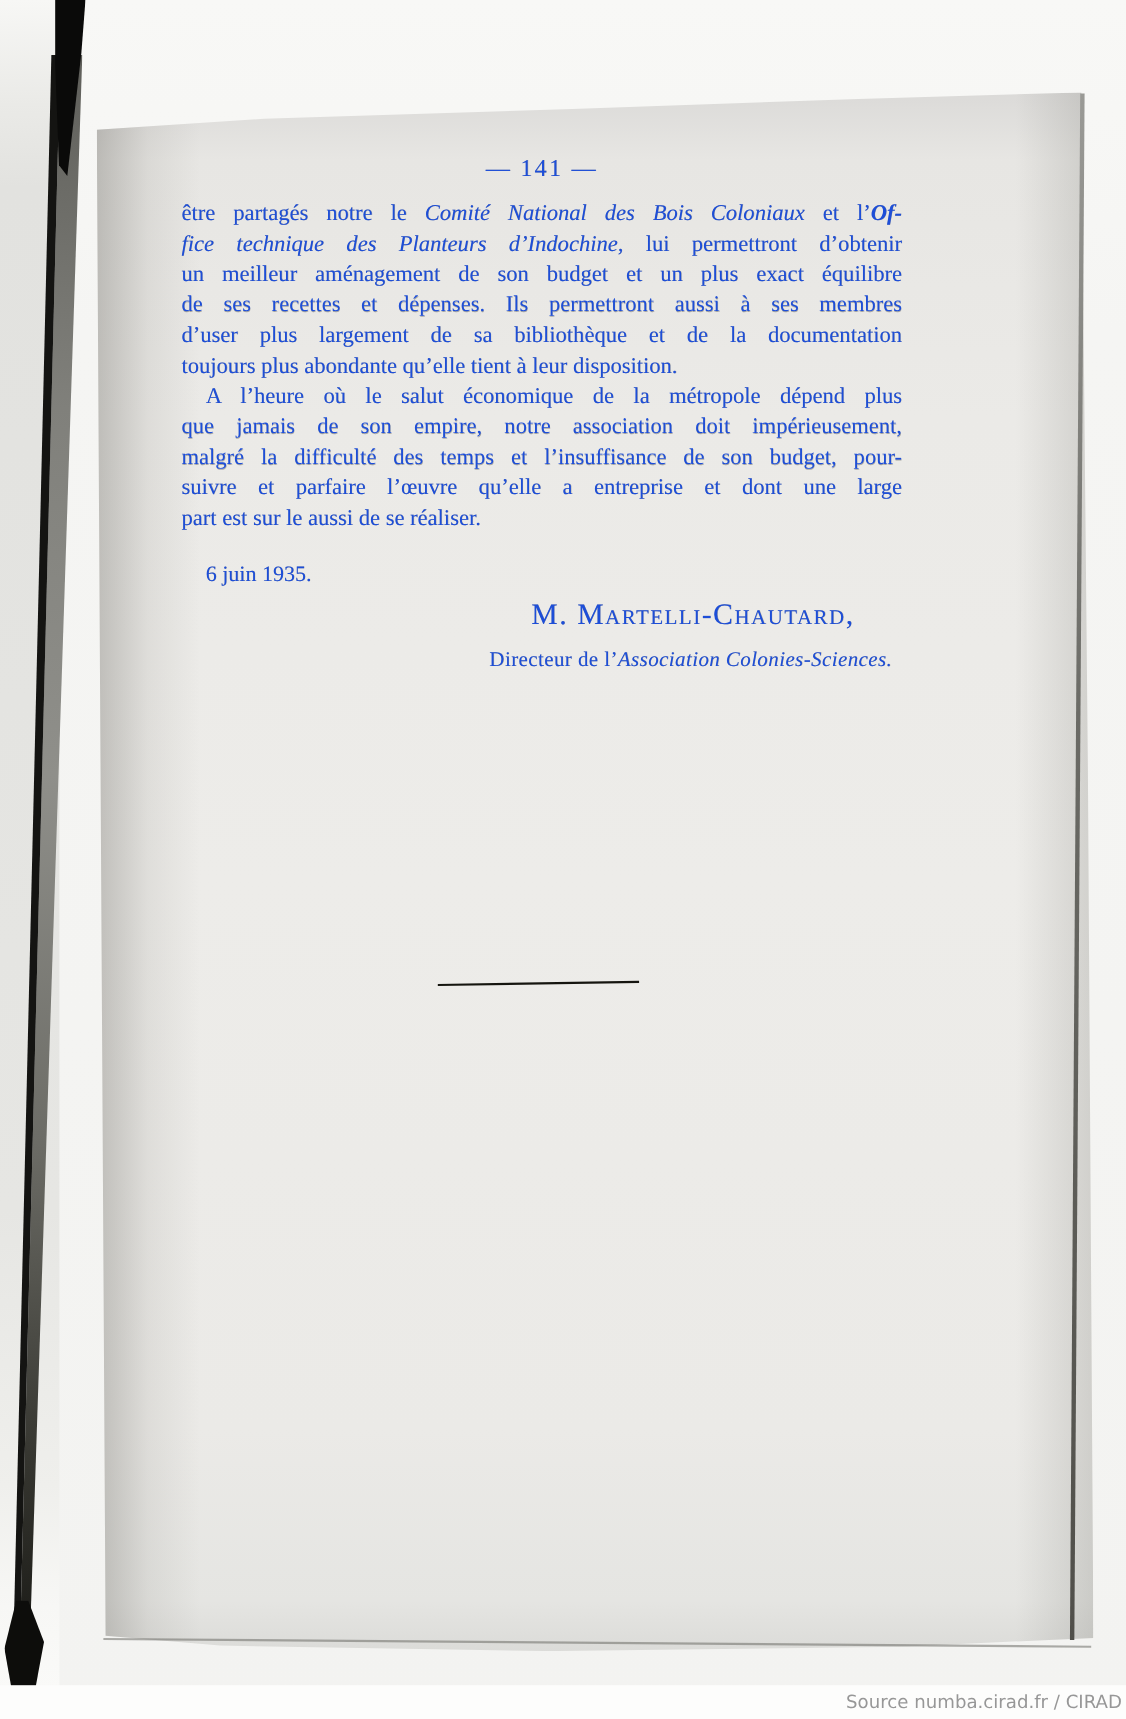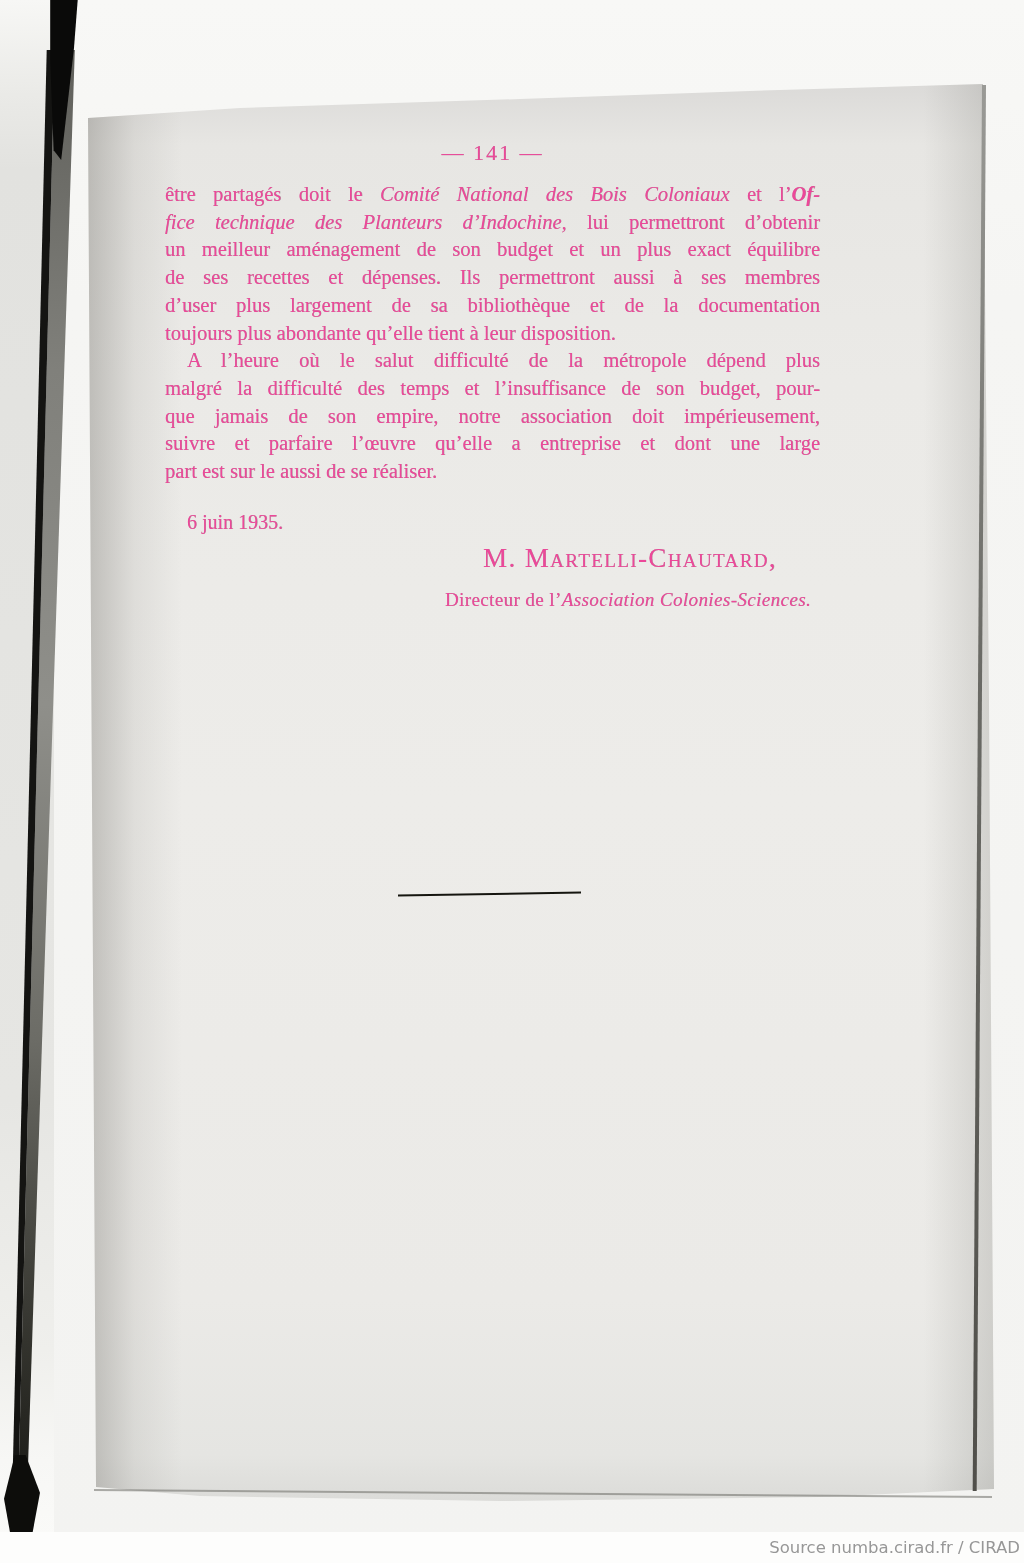--- a/index.html
+++ b/index.html
@@ -56,21 +56,21 @@
     position:absolute;left:6px;top:50px;width:74px;height:1455px;
     background:linear-gradient(to bottom,#5f5f5a 0,#80807b 22%,#8f8f8a 45%,#6c6c66 68%,#35352f 88%,#191915 100%);
     clip-path:polygon(66% 0,93% 0,28% 100%,16% 100%);
   }
   .gutter-wedge{
     position:absolute;left:4px;top:1455px;width:36px;height:84px;background:#0d0d0b;
     clip-path:polygon(30% 0,60% 0,100% 45%,76% 100%,20% 100%,0 52%);
   }
 
   
-  .ink{color:#ec4899;text-shadow:.3px .3px 0 rgba(43,42,36,.35);}
+  .ink{color:#1d4ed8;text-shadow:.3px .3px 0 rgba(43,42,36,.35);}
   .folio{
     position:absolute;left:165px;top:140px;width:655px;text-align:center;
     font-size:22px;letter-spacing:2px;
   }
   .text-block{
     position:absolute;left:165px;top:181px;width:655px;
     font-size:20.5px;line-height:27.7px;
   }
   .line{text-align:justify;text-align-last:justify;}
   .line.last{text-align-last:left;}
@@ -115,29 +115,29 @@
   <div class="right-edge"></div>
   <div class="bottom-edge"></div>
   <div class="gutter-gray"></div>
   <div class="gutter-dark"></div>
   <div class="gutter-wedge"></div>
   <div class="ribbon"></div>
 
   <div class="folio ink">— 141 —</div>
 
   <div class="text-block ink" id="text-block">
-      <div class="line"><span class="seg-r">être partagés doit le </span><span class="seg-i">Comité National des Bois Coloniaux</span><span class="seg-r"> et l’</span><span class="seg-bi">Of-</span></div>
+      <div class="line"><span class="seg-r">être partagés notre le </span><span class="seg-i">Comité National des Bois Coloniaux</span><span class="seg-r"> et l’</span><span class="seg-bi">Of-</span></div>
       <div class="line"><span class="seg-i">fice technique des Planteurs d’Indochine,</span><span class="seg-r"> lui permettront d’obtenir</span></div>
       <div class="line"><span class="seg-r">un meilleur aménagement de son budget et un plus exact équilibre</span></div>
       <div class="line"><span class="seg-r">de ses recettes et dépenses. Ils permettront aussi à ses membres</span></div>
       <div class="line"><span class="seg-r">d’user plus largement de sa bibliothèque et de la documentation</span></div>
       <div class="line last"><span class="seg-r">toujours plus abondante qu’elle tient à leur disposition.</span></div>
-      <div class="line indent"><span class="seg-r">A l’heure où le salut difficulté de la métropole dépend plus</span></div>
+      <div class="line indent"><span class="seg-r">A l’heure où le salut économique de la métropole dépend plus</span></div>
+      <div class="line"><span class="seg-r">que jamais de son empire, notre association doit impérieusement,</span></div>
       <div class="line"><span class="seg-r">malgré la difficulté des temps et l’insuffisance de son budget, pour-</span></div>
-      <div class="line"><span class="seg-r">que jamais de son empire, notre association doit impérieusement,</span></div>
       <div class="line"><span class="seg-r">suivre et parfaire l’œuvre qu’elle a entreprise et dont une large</span></div>
       <div class="line last"><span class="seg-r">part est sur le aussi de se réaliser.</span></div>
     </div>
 
   <div class="date-line ink">6 juin 1935.</div>
 
   <div class="sig-line ink">M. Martelli-Chautard,</div>
 
   <div class="role-line ink"><span class="seg-r">Directeur de l’</span><span class="seg-i">Association Colonies-Sciences.</span></div>
 

